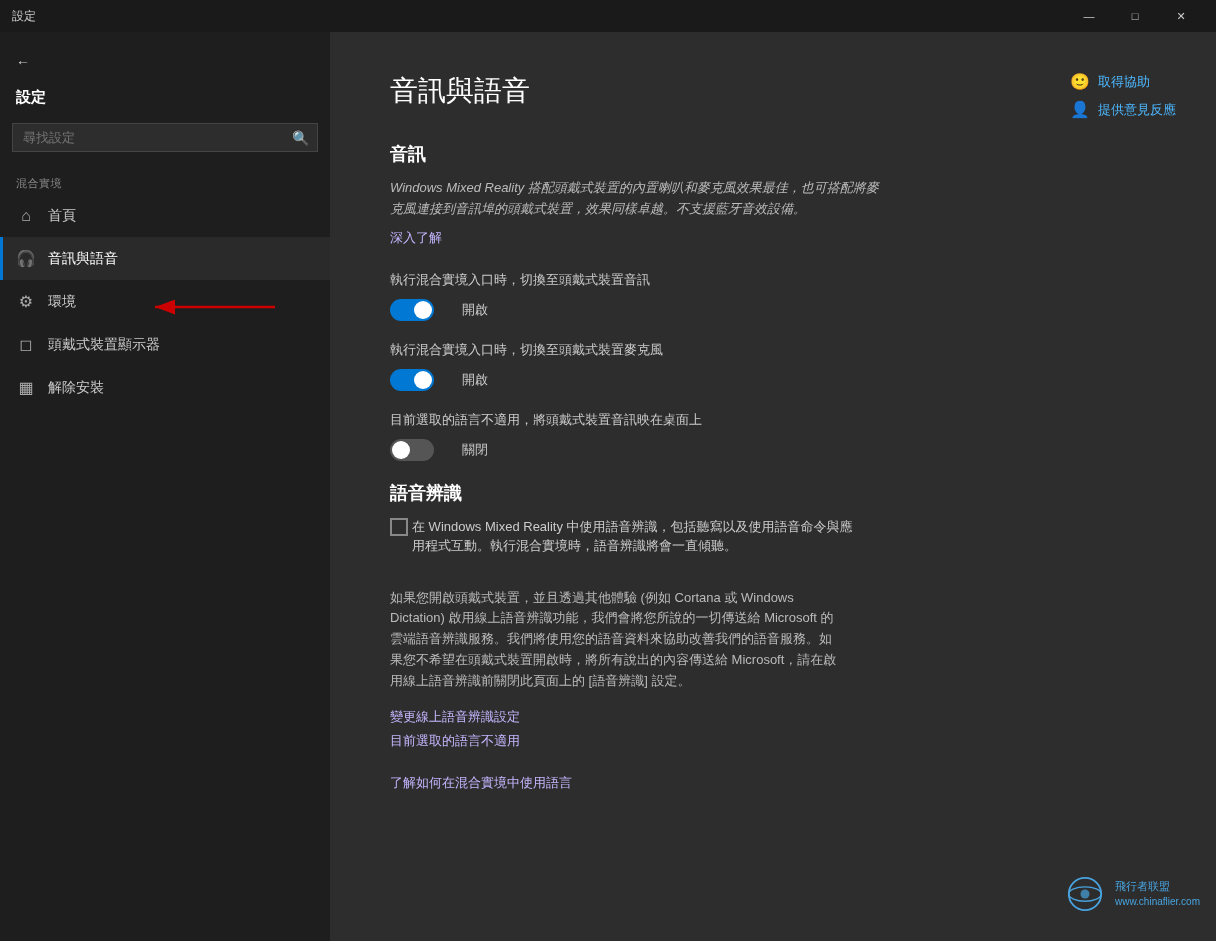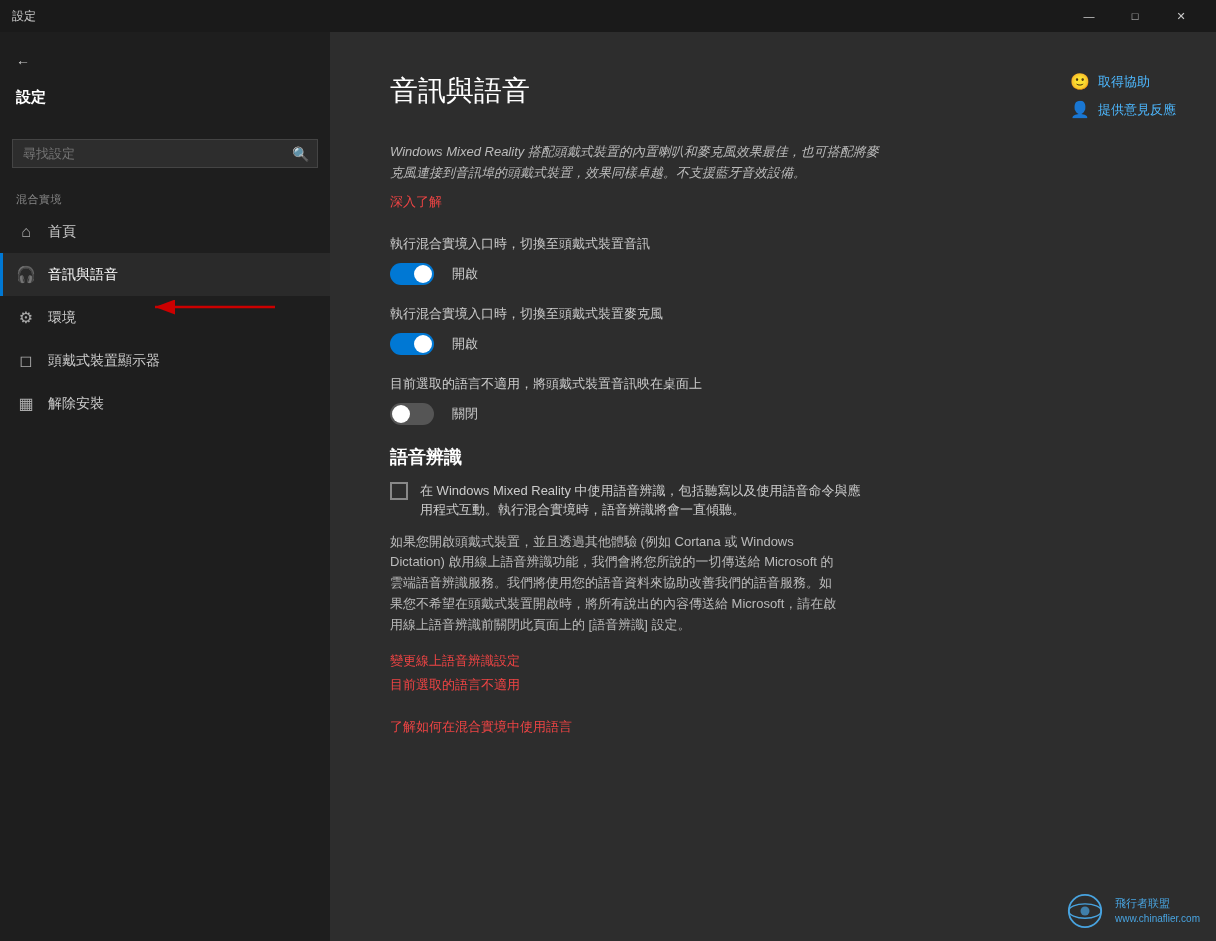--- a/index.html
+++ b/index.html
@@ -75,21 +75,21 @@
     }
 
     .sidebar-title {
       font-size: 15px;
       font-weight: bold;
       color: #fff;
       padding: 8px 16px 16px 16px;
     }
 
     .search-bar {
-      margin: 16px 12px 16px 12px;
+      margin: 0 12px 16px 12px;
       position: relative;
     }
     .search-bar input {
       width: 100%;
       background: #2d2d2d;
       border: 1px solid #444;
       color: #ccc;
       padding: 6px 32px 6px 10px;
       font-size: 13px;
       font-family: inherit;
@@ -168,41 +168,41 @@
     .section-desc {
       font-size: 13px;
       color: #bbb;
       line-height: 1.6;
       margin-bottom: 8px;
       max-width: 500px;
       font-style: italic;
     }
 
     .link-text {
-      color: #ef4444;
+      color: #c4b5fd;
       font-size: 13px;
       cursor: pointer;
       text-decoration: none;
       display: inline-block;
       margin-bottom: 24px;
     }
 
     .setting-row {
       margin-bottom: 20px;
     }
     .setting-label {
       font-size: 13px;
       color: #ccc;
       margin-bottom: 10px;
     }
 
     .toggle-row {
       display: flex;
       align-items: center;
-      gap: 18px;
+      gap: 28px;
       margin-bottom: 20px;
     }
     .toggle-label {
       font-size: 13px;
       color: #ccc;
     }
 
     
     .toggle {
       width: 44px;
@@ -222,23 +222,23 @@
       background: #fff;
       top: 2px;
       transition: left 0.2s;
     }
     .toggle.on .toggle-knob { left: 24px; }
     .toggle.off .toggle-knob { left: 2px; }
 
     
     .checkbox-row {
       display: flex;
-      gap: 12px;
+      gap: 4px;
       align-items: flex-start;
-      margin-bottom: 12px;
+      margin-bottom: 32px;
     }
     .checkbox {
       width: 18px;
       height: 18px;
       border: 2px solid #888;
       background: transparent;
       flex-shrink: 0;
       margin-top: 1px;
       cursor: pointer;
     }
@@ -279,21 +279,21 @@
       font-size: 16px;
     }
     .help-link {
       color: #4db8ff;
       font-size: 13px;
     }
 
     
     .watermark {
       position: absolute;
-      bottom: 12px;
+      bottom: 29px;
       right: 16px;
       display: flex;
       align-items: center;
       gap: 12px;
       opacity: 0.85;
       justify-content: flex-end;
     }
     .watermark-logo {
       width: 36px;
       height: 36px;
@@ -388,20 +388,21 @@
       <div class="help-item">
         <span class="help-icon">👤</span>
         <span class="help-link">提供意見反應</span>
       </div>
     </div>
 
     
     <h1 class="page-title">音訊與語音</h1>
 
     
+    <div class="section-title">音訊</div>
     <p class="section-desc">Windows Mixed Reality 搭配頭戴式裝置的內置喇叭和麥克風效果最佳，也可搭配將麥克風連接到音訊埠的頭戴式裝置，效果同樣卓越。不支援藍牙音效設備。</p>
     <a class="link-text">深入了解</a>
 
     
     <div class="setting-row">
       <div class="setting-label">執行混合實境入口時，切換至頭戴式裝置音訊</div>
       <div class="toggle-row">
         <div class="toggle on">
           <div class="toggle-knob"></div>
         </div>

